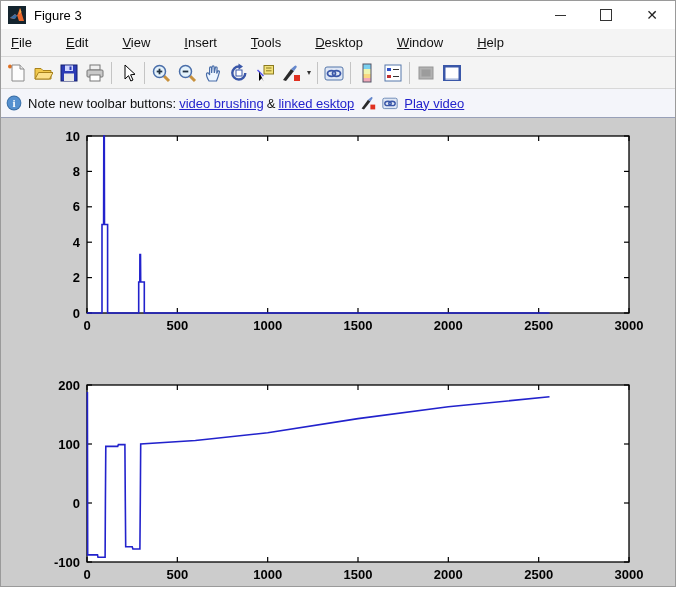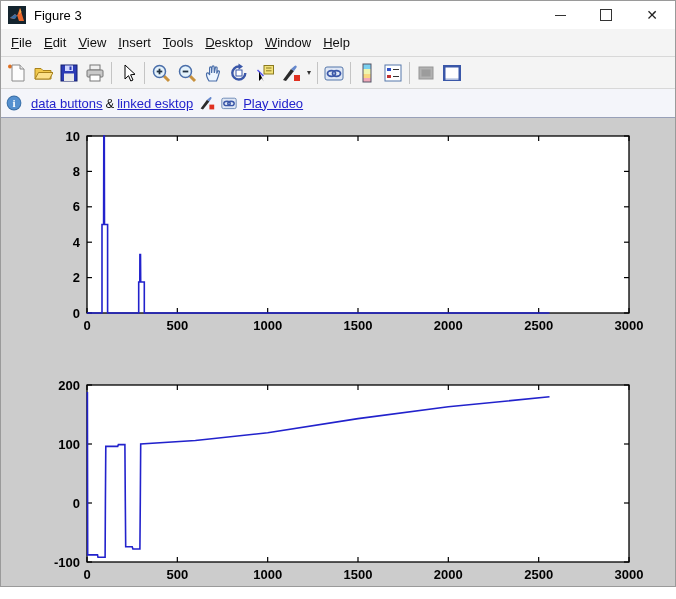--- a/index.html
+++ b/index.html
@@ -13,21 +13,21 @@
   .titlebar .app-icon{width:18px;height:18px;margin:0 8px 0 7px;flex:0 0 auto;}
   .titlebar .title{font-size:13px;color:#000;}
   .titlebar .spacer{flex:1;}
   .win-btn{width:46px;height:28px;display:flex;align-items:center;justify-content:center;
     font-size:13px;color:#222;cursor:default;}
   .win-btn .min-glyph{width:11px;height:0;border-top:1px solid #333;display:block;}
   .win-btn .max-glyph{width:10px;height:10px;border:1px solid #333;display:block;}
   .win-btn .close-glyph{font-size:14px;line-height:1;}
   
   .menubar{height:27px;background:#f4f4f4;border-bottom:1px solid #d8d8d8;
-    display:flex;align-items:center;padding-left:4px;}
+    display:flex;align-items:center;padding-left:4px;gap:22px;}
   .menu-item{font-size:13px;color:#111;padding:3px 6px;cursor:default;}
   .menu-item u{text-decoration:underline;}
   
   .toolbar{height:31px;background:#f4f4f4;border-bottom:1px solid #d8d8d8;
     display:flex;align-items:center;padding-left:3px;}
   .tool-btn{width:26px;height:26px;display:flex;align-items:center;justify-content:center;cursor:default;}
   .tool-sep{width:1px;height:22px;background:#c4c4c4;margin:0 3px;}
   .caret-btn{width:10px;height:26px;display:flex;align-items:center;justify-content:center;
     font-size:8px;color:#333;cursor:default;}
   
@@ -244,21 +244,22 @@
     </div>
 
   <div class="infobar">
     <span class="ib-icon">
       <svg width="16" height="16" viewBox="0 0 16 16">
         <circle cx="8" cy="8" r="7.4" fill="#3a6ea5"></circle>
         <circle cx="8" cy="8" r="6.5" fill="#5590cf"></circle>
         <text x="8" y="12" text-anchor="middle" fill="#fff" font-size="11" font-weight="bold" font-family="'Liberation Serif',serif">i</text>
       </svg>
     </span>
-    <a>data buttons</a>
+    <span>Note new toolbar buttons:</span>
+    <a>video brushing</a>
     <span>&amp;</span>
     <a>linked esktop</a>
     <span class="ib-minicons">
       <svg width="18" height="16" viewBox="0 0 22 20">
         <rect x="14" y="12" width="6" height="6" fill="#e03020"></rect>
         <path d="M3 17 L11 6 L14 8 L6 18 Z" fill="#2a2a2a"></path>
         <path d="M11 6 L14 8 L16.5 4.5 C17.5 3 15.5 1.5 14.5 3 Z" fill="#6688cc"></path>
       </svg>
     </span>
     <span class="ib-minicons">

